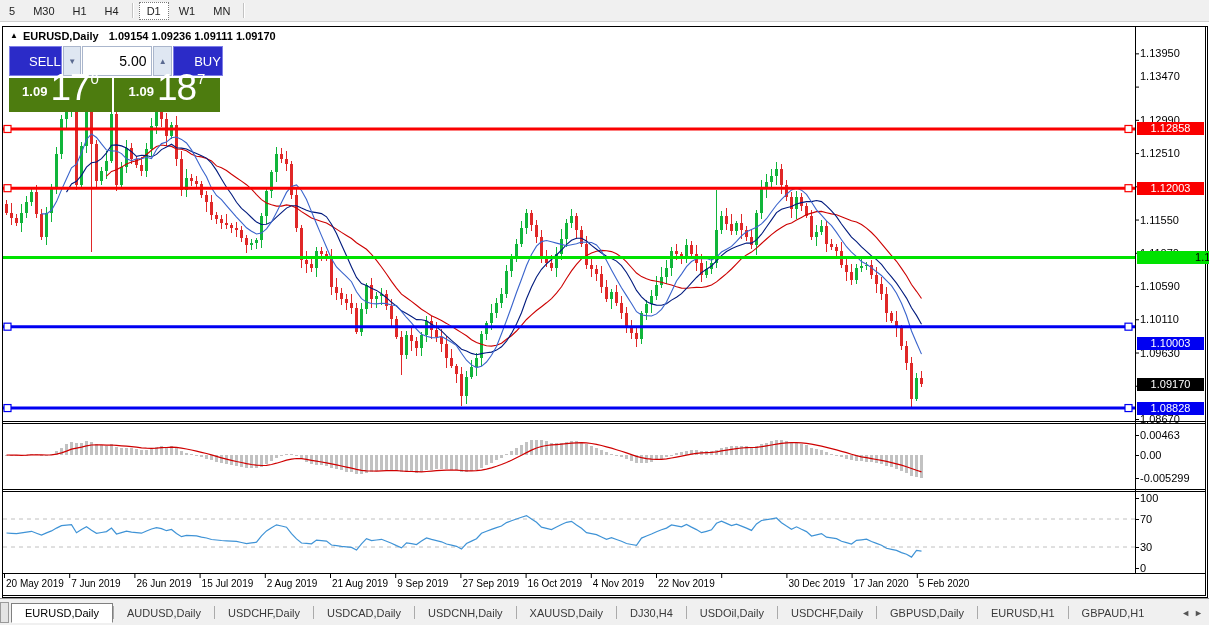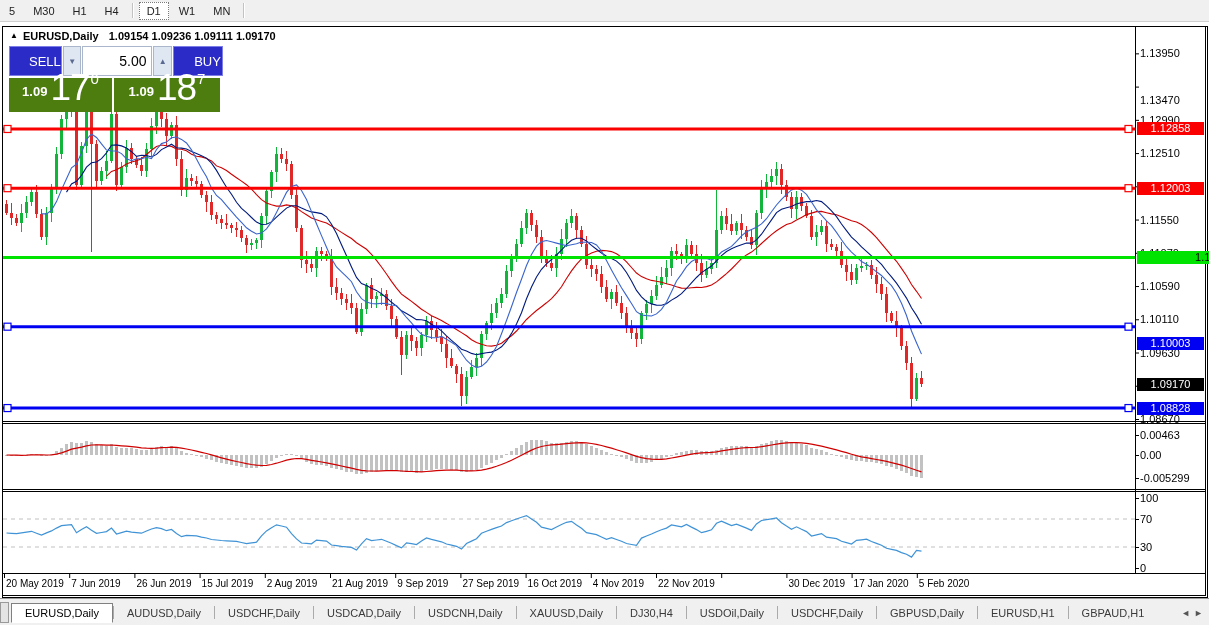--- a/index.html
+++ b/index.html
@@ -699,21 +699,21 @@
     <line x1="591.3000000000001" y1="573" x2="591.3000000000001" y2="578" stroke="#000"></line>
     <line x1="656.5" y1="573" x2="656.5" y2="578" stroke="#000"></line>
     <line x1="721.7" y1="573" x2="721.7" y2="578" stroke="#000"></line>
     <line x1="786.9000000000001" y1="573" x2="786.9000000000001" y2="578" stroke="#000"></line>
     <line x1="852.1" y1="573" x2="852.1" y2="578" stroke="#000"></line>
     <line x1="917.3000000000001" y1="573" x2="917.3000000000001" y2="578" stroke="#000"></line>
   </svg>
 
 <div id="overlays">
     <div class="axis-label" style="top: 47.3571px;">1.13950</div>
-    <div class="axis-label" style="top: 94px; text-align: right;">1.13470</div>
+    <div class="axis-label" style="top: 70px; text-align: right;">1.13470</div>
     <div class="axis-label" style="top: 113.838px;">1.12990</div>
     <div class="axis-label" style="top: 147.078px;">1.12510</div>
     <div class="axis-label" style="top: 180.318px;">1.12030</div>
     <div class="axis-label" style="top: 213.558px;">1.11550</div>
     <div class="axis-label" style="top: 246.799px;">1.11070</div>
     <div class="axis-label" style="top: 280.039px;">1.10590</div>
     <div class="axis-label" style="top: 313.279px;">1.10110</div>
     <div class="axis-label" style="top: 346.519px;">1.09630</div>
     <div class="axis-label" style="top: 379.76px;">1.09150</div>
     <div class="axis-label" style="top: 413px;">1.08670</div>

